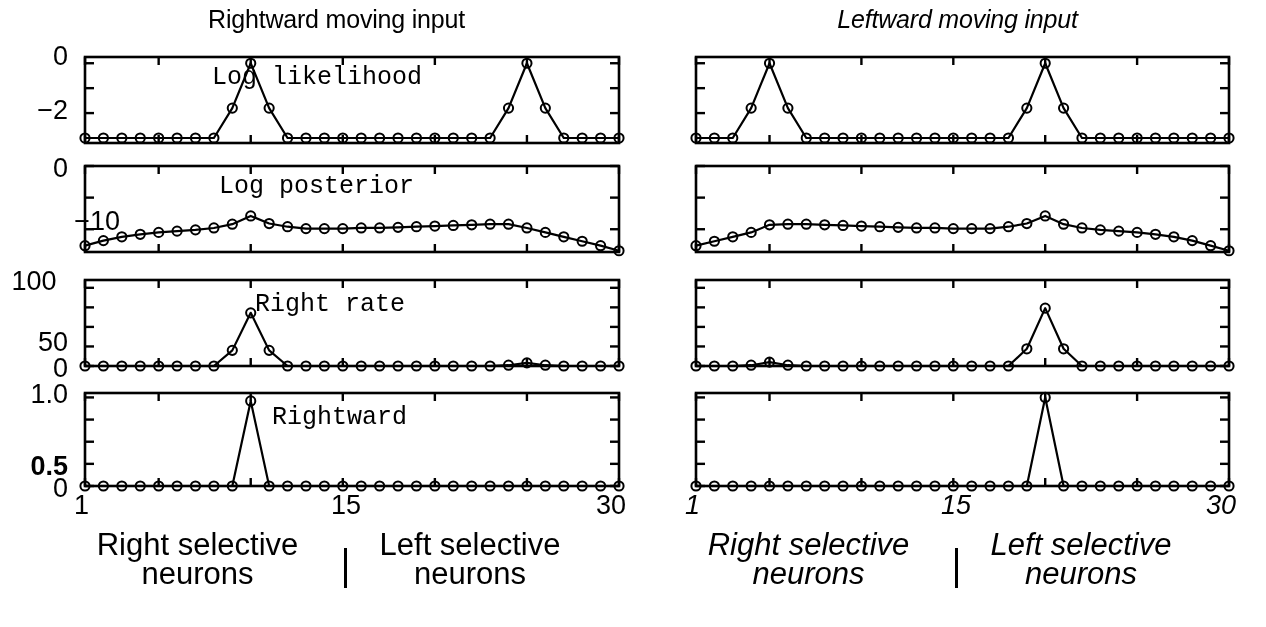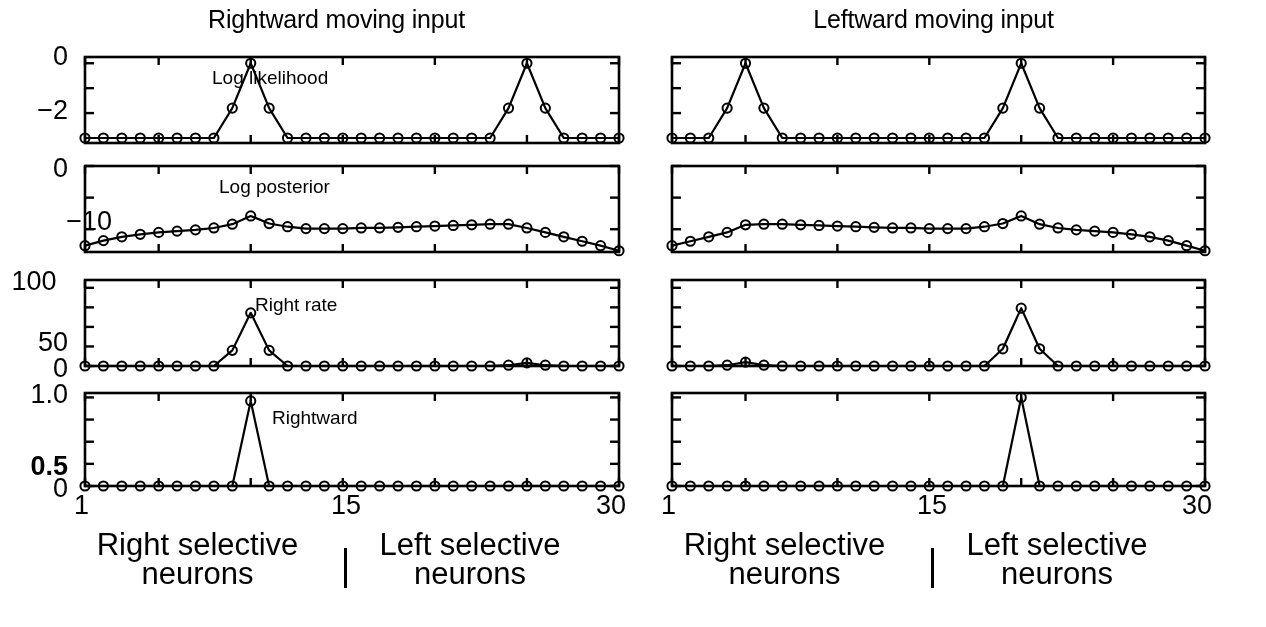--- a/index.html
+++ b/index.html
@@ -1,44 +1,44 @@
 <!DOCTYPE html>
 <html><head>
 <meta charset="utf-8">
 <style>
   html,body{margin:0;padding:0;background:#ffffff;}
   body{width:1266px;height:627px;font-family:"Liberation Sans",sans-serif;color:#000;overflow:hidden;position:relative;}
   .figure{position:absolute;left:0;top:0;width:1266px;height:627px;}
   .col{position:absolute;top:0;height:553px;}
   .col-left{left:0;width:633px;}
-  .col-right{left:609px;width:633px;}
+  .col-right{left:633px;width:633px;font-style:italic;}
   .col-title{position:absolute;top:4px;left:0;width:633px;text-align:center;font-size:25px;line-height:30px;letter-spacing:-0.2px;}
   .col-left .col-title{padding-left:40px;box-sizing:border-box;}
   .col-right .col-title{padding-left:16px;box-sizing:border-box;}
   .panel{position:absolute;}
   .panel svg{display:block;overflow:visible;}
-  .panel-label{position:absolute;font-size:19px;line-height:26px;white-space:nowrap;}
+  .panel-label{position:absolute;font-size:25px;line-height:26px;white-space:nowrap;font-family:Liberation Mono, monospace;}
   .ytick{position:absolute;font-size:27px;line-height:27px;text-align:right;white-space:nowrap;}
   .xtick{position:absolute;font-size:27px;line-height:27px;white-space:nowrap;}
   .axcap{position:absolute;font-size:31px;line-height:29px;text-align:center;white-space:nowrap;}
   .divider{position:absolute;background:#000;width:3px;}
 </style>
 </head>
 <body>
 
 <div class="figure">
 
   <div class="col col-left">
     <div class="col-title">Rightward moving input</div>
 
     <div class="ytick" style="left:14px;top:43px;width:54px;">0</div>
     <div class="ytick" style="left:2px;top:97px;width:66px;">−2</div>
 
     <div class="ytick" style="left:14px;top:155px;width:54px;">0</div>
-    <div class="ytick" style="left:8px;top:208px;width:68px;padding-left:36px;">−10</div>
+    <div class="ytick" style="left:16px;top:208px;width:68px;padding-left:36px;">−10</div>
 
     <div class="ytick" style="left:0px;top:268px;width:68px;text-align:center;">100</div>
     <div class="ytick" style="left:10px;top:301px;width:58px;margin-top:28px;">50</div>
     <div class="ytick" style="left:14px;top:355px;width:54px;">0</div>
 
     <div class="ytick" style="left:0px;top:381px;width:68px;">1.0</div>
     <div class="ytick" style="left:0px;top:453px;width:68px;font-weight:bold;">0.5</div>
     <div class="ytick" style="left:14px;top:475px;width:54px;">0</div>
 
     <div class="panel" style="left:82px;top:54px;">

